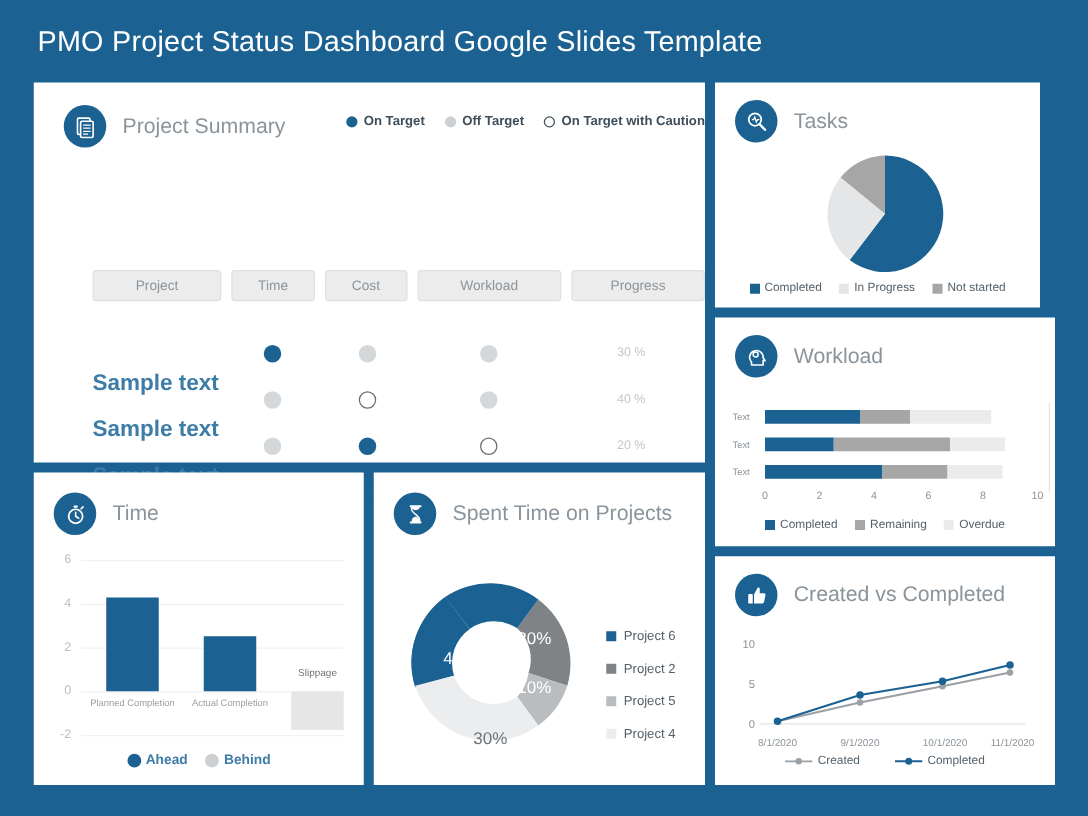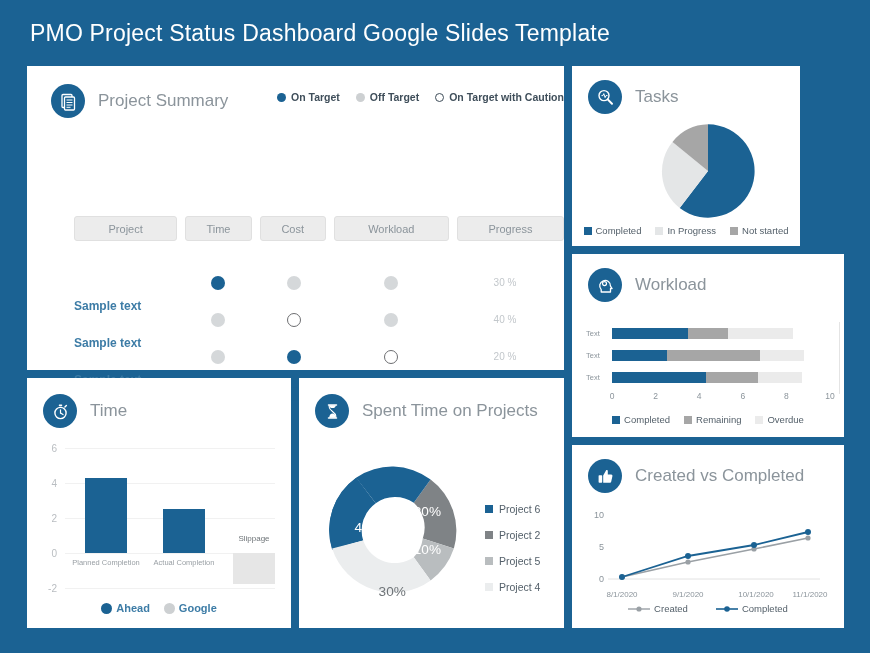--- a/index.html
+++ b/index.html
@@ -13,21 +13,21 @@
   .slide-title {
     position: absolute; left: 30px; top: 20px;
     font-size: 23px; color: #ffffff; font-weight: 400;
     letter-spacing: 0.2px;
   }
   .panel {
     position: absolute; background: #ffffff;
   }
   
   #p-summary  { left: 27px;  top: 66px;  width: 537px; height: 304px; }
-  #p-tasks    { left: 572px; top: 66px;  width: 228px; height: 180px; }
+  #p-tasks    { left: 572px; top: 66px;  width: 260px; height: 180px; }
   #p-workload { left: 572px; top: 254px; width: 272px; height: 183px; }
   #p-time     { left: 27px;  top: 378px; width: 264px; height: 250px; }
   #p-spent    { left: 299px; top: 378px; width: 265px; height: 250px; }
   #p-created  { left: 572px; top: 445px; width: 272px; height: 183px; }
 
   
   .phead { display: flex; align-items: center; gap: 13px; }
   .picon {
     width: 34px; height: 34px; border-radius: 50%;
     background: #1b6293; display: flex; align-items: center;
@@ -63,21 +63,21 @@
   .col-head.c1 { width: 68px; }
   .col-head.c2 { width: 68px; }
   .col-head.c3 { width: 118px; }
   .col-head.c4 { width: 110px; }
 
   .rows { position: absolute; left: 47px; top: 198px; width: 490px; }
   .row {
     display: flex; align-items: center; height: 37px;
   }
   .row .cell-name {
-    width: 106px; font-size: 12px; font-weight: bold; color: #3d7ca6; margin-top: 47px;
+    width: 106px; font-size: 18px; font-weight: bold; color: #3d7ca6; margin-top: 47px;
   }
   .row .cell-mark {
     display: flex; align-items: center; justify-content: center;
   }
   .row .cm0 { width: 76px; }
   .row .cm1 { width: 76px; }
   .row .cm2 { width: 118px; }
   .row .cell-prog {
     width: 110px; text-align: center; font-size: 10px; color: #c2c7cb;
   }
@@ -375,21 +375,21 @@
     <div class="tc-xlab" style="left:110px; top:110px">Actual Completion</div>
   </div>
 
   <div class="legend-row" style="bottom:14px; font-size:11px; font-weight:bold; color:#3d7ca6">
     <div class="li">
       <span class="dot blue" style="width:11px;height:11px"></span>
       <span>Ahead</span>
     </div>
     <div class="li">
       <span class="dot gray" style="width:11px;height:11px"></span>
-      <span>Google</span>
+      <span>Behind</span>
     </div>
   </div>
 </div>
 
 <div class="panel" id="p-spent">
   <div class="phead">
     <div class="picon">
       <svg width="19" height="19" viewBox="0 0 19 19">
         <path d="M5.5 3 h8 M5.5 16 h8" stroke="#fff" stroke-width="1.5" stroke-linecap="round"></path>
         <path d="M6.2 3.2 C6.2 7 12.8 7 12.8 3.2 Z" fill="#fff"></path>

